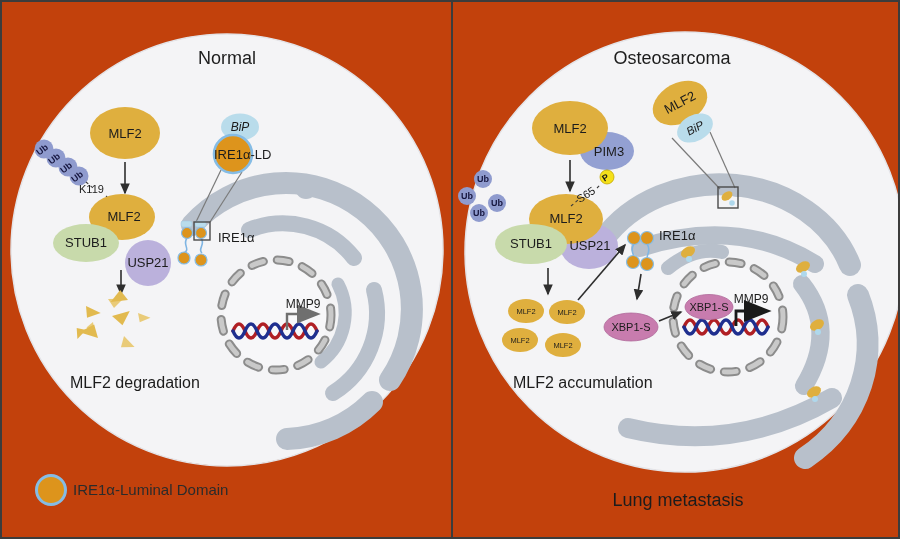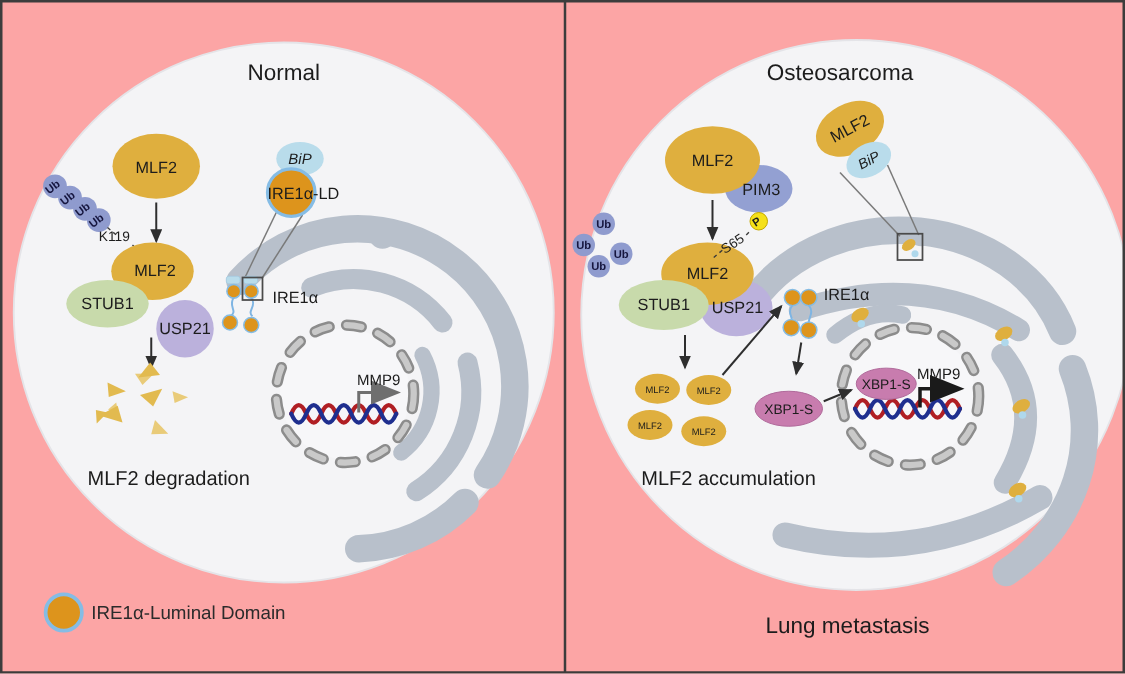--- a/index.html
+++ b/index.html
@@ -1,16 +1,16 @@
 <!DOCTYPE html>
 <html><head>
 <meta charset="utf-8">
 <style>
   html,body{margin:0;padding:0;background:#ffffff;}
-  #figure{position:relative;width:900px;height:539px;background:#fca5a5;
+  #figure{position:relative;width:900px;height:539px;background:#c2410c;
           font-family:"Liberation Sans", sans-serif;}
   svg{display:block;}
   text{fill:#1c1c1c;}
   .title{font-size:18px;}
   .caption{font-size:16px;}
   .big-caption{font-size:18px;}
   .prot{font-size:13px;}
   .prot-sm{font-size:11px;}
   .prot-xs{font-size:7.5px;}
   .ubtxt{font-size:9px;font-weight:bold;fill:#16163f;}

